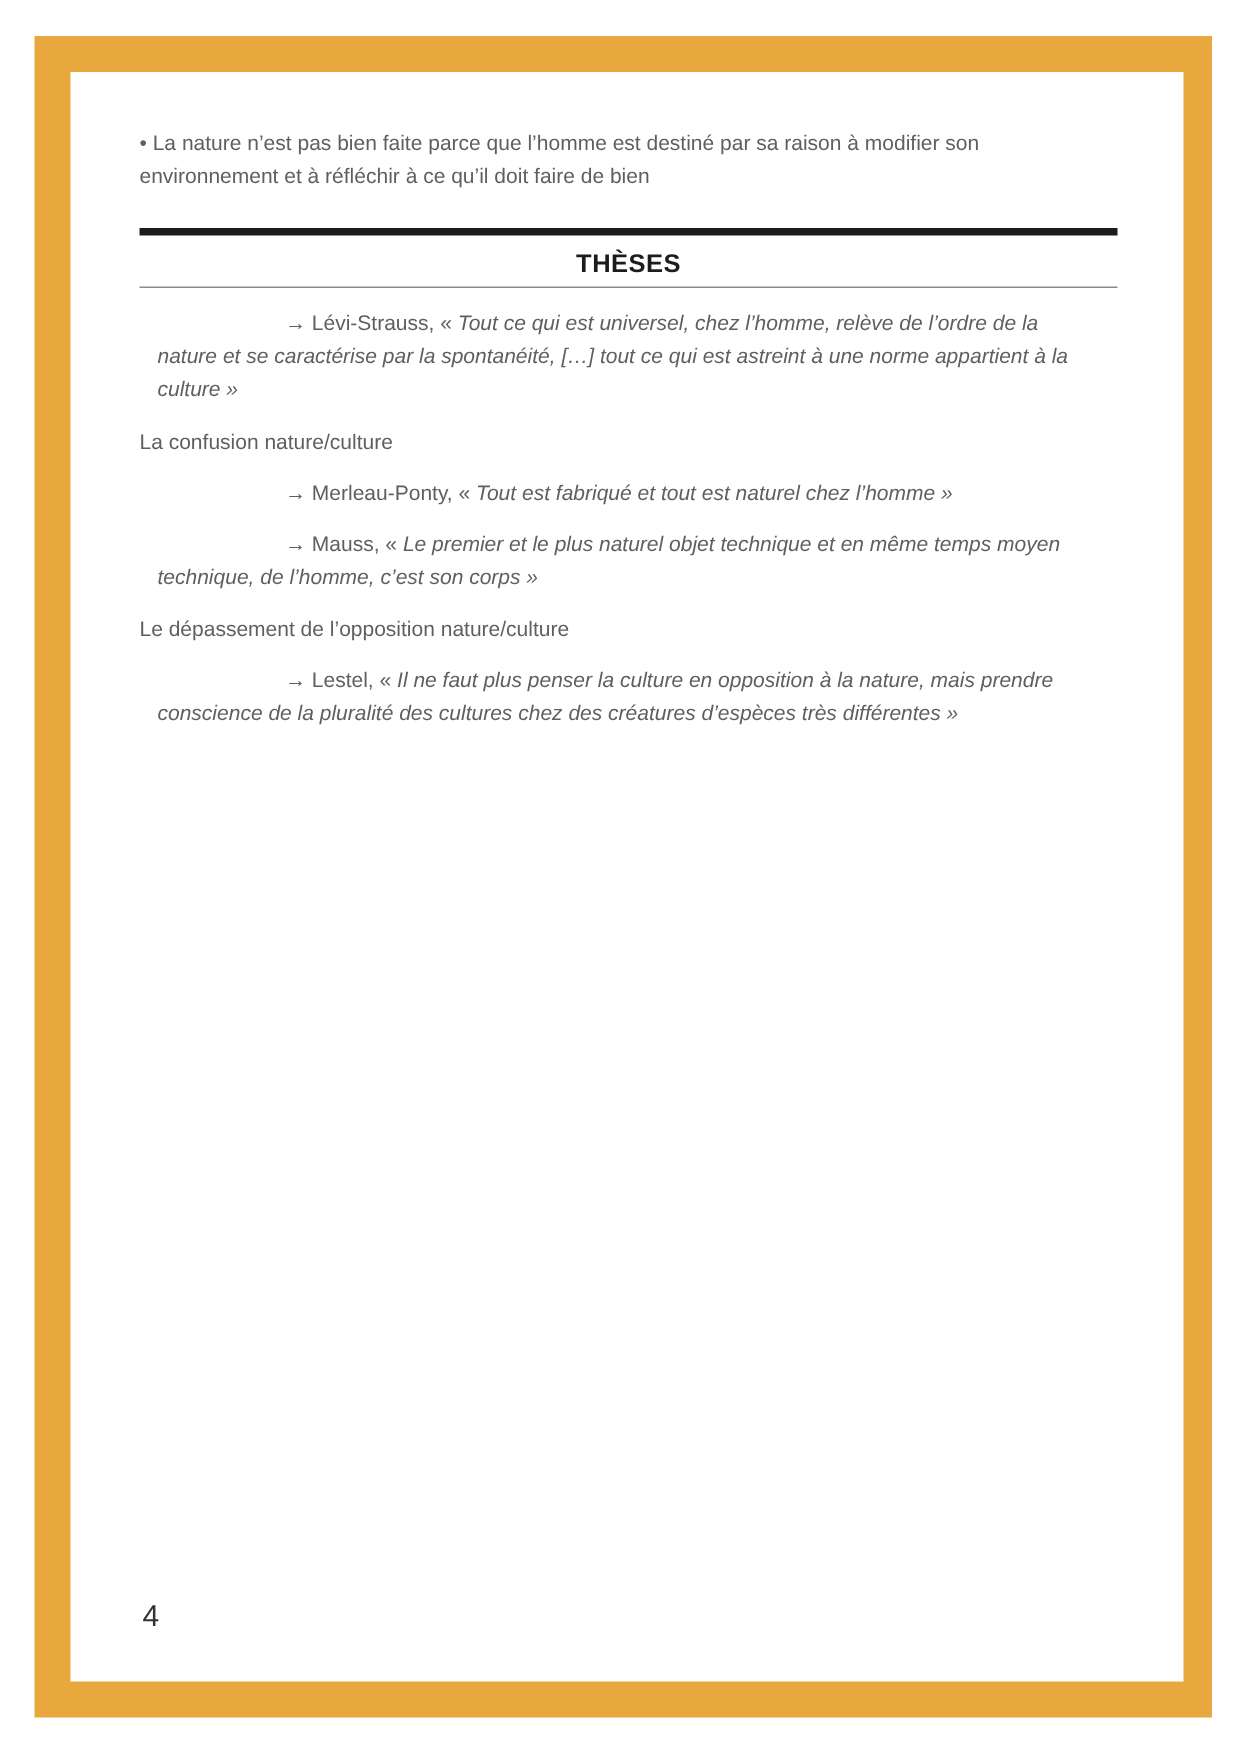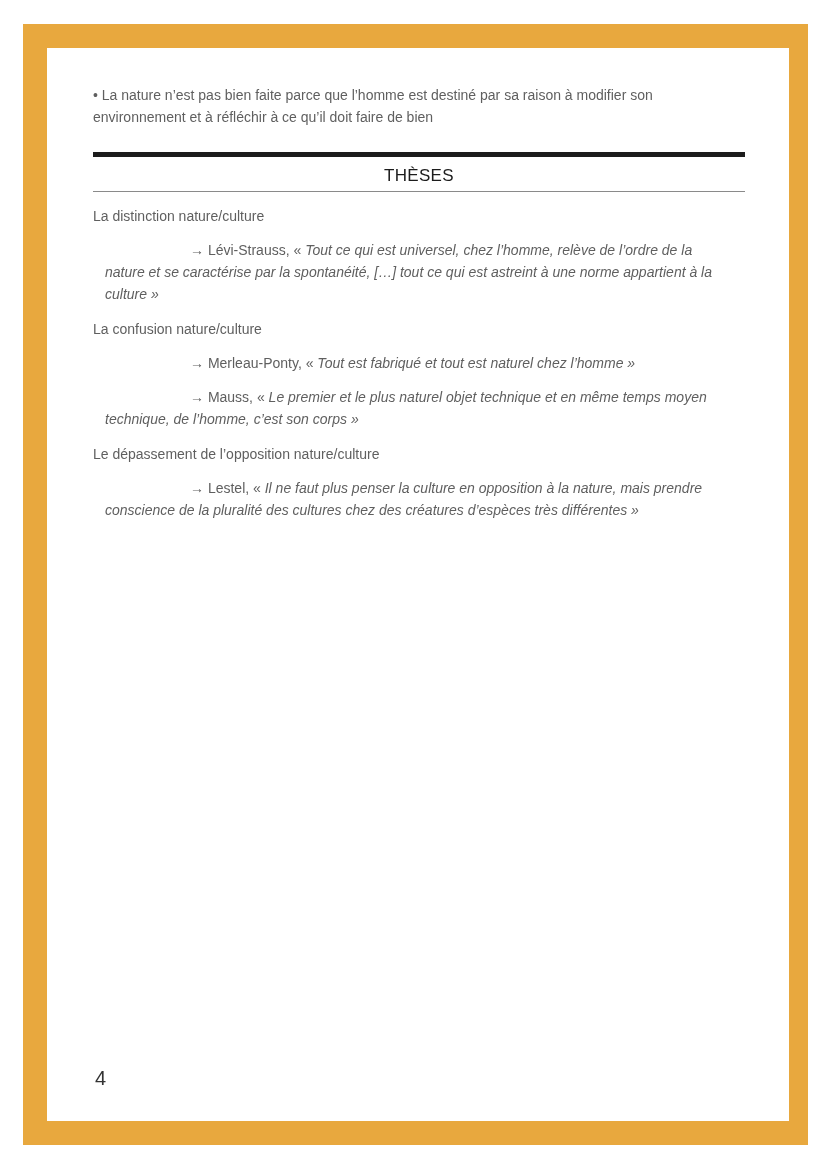--- a/index.html
+++ b/index.html
@@ -47,21 +47,21 @@
   }
   .rule-thick {
     height: 5px;
     background: var(--rule-thick);
     margin-top: 24px;
   }
   .heading {
     margin: 6px 0 0 0;
     font-size: 17px;
     line-height: 26px;
-    font-weight: normal;
+    font-weight: bold;
     text-align: center;
     color: var(--heading);
     letter-spacing: 0.3px;
   }
   .rule-thin {
     height: 1px;
     background: var(--rule-thin);
     margin-top: 2px;
   }
   .sec-title {
@@ -93,21 +93,20 @@
 
   <div class="content">
 
     <p class="intro"><span>•</span> <span>La nature n’est pas bien faite parce que l’homme est destiné par sa raison à modifier son environnement et à réfléchir à ce qu’il doit faire de bien</span></p>
 
     <div class="rule-thick"></div>
     <h1 class="heading">THÈSES</h1>
     <div class="rule-thin"></div>
 
     <section>
-      <p class="sec-title">La distinction nature/culture</p>
       <p class="thesis"><span class="lead">→ Lévi-Strauss, « </span><span class="quote">Tout ce qui est universel, chez l’homme, relève de l’ordre de la nature et se caractérise par la spontanéité, […] tout ce qui est astreint à une norme appartient à la culture »</span></p>
     </section>
 
     <section>
       <p class="sec-title">La confusion nature/culture</p>
       <p class="thesis"><span class="lead">→ Merleau-Ponty, « </span><span class="quote">Tout est fabriqué et tout est naturel chez l’homme »</span></p>
       <p class="thesis"><span class="lead">→ Mauss, « </span><span class="quote">Le premier et le plus naturel objet technique et en même temps moyen technique, de l’homme, c’est son corps »</span></p>
     </section>
 
     <section>

